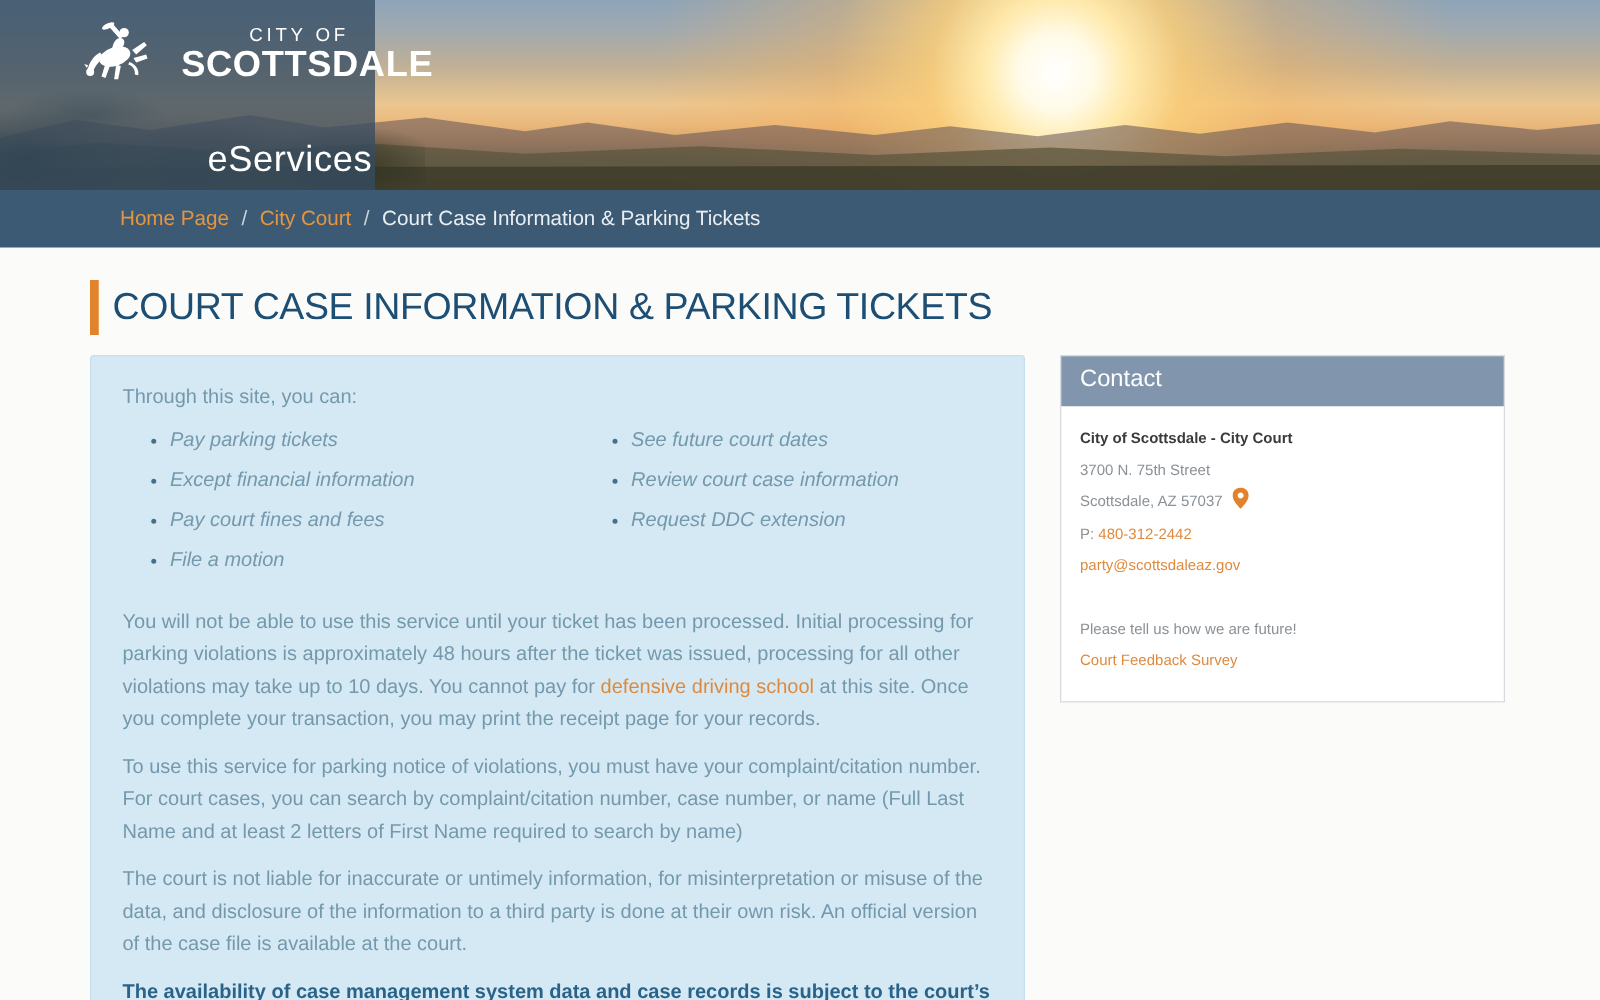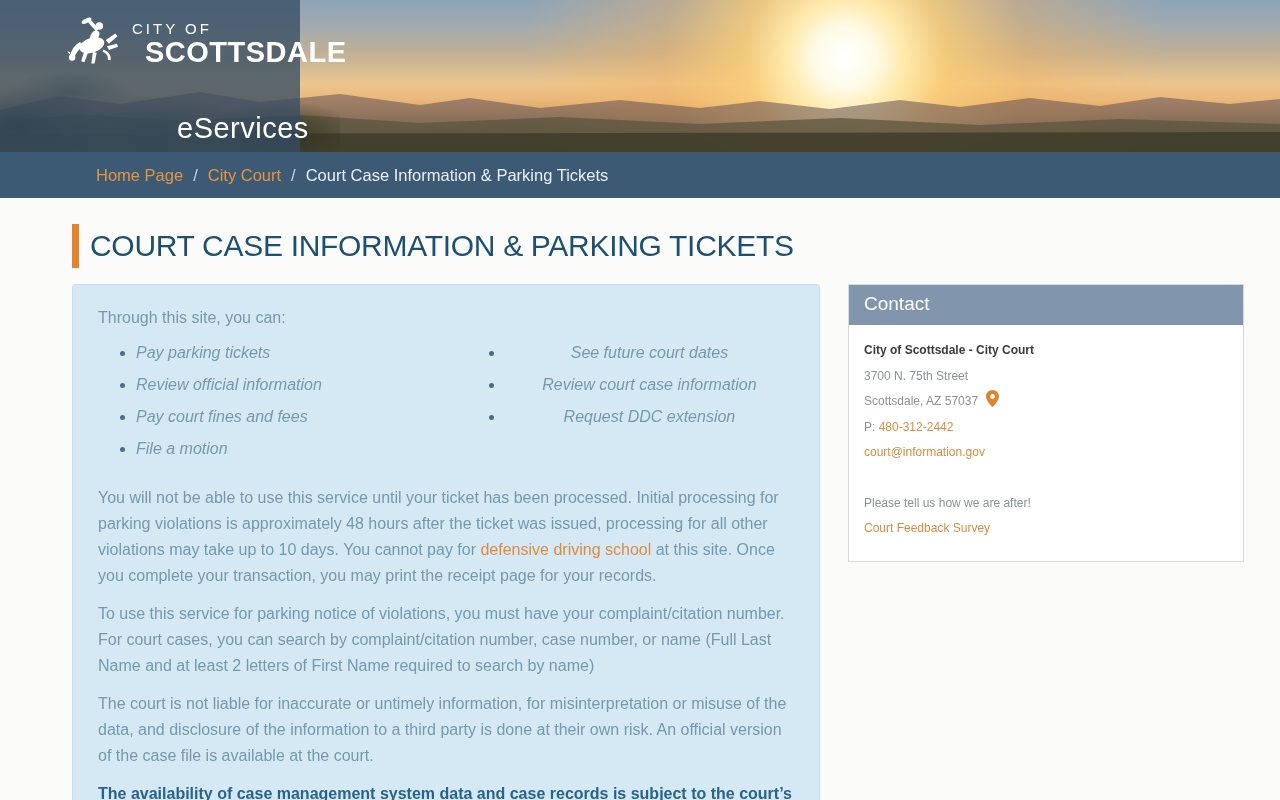--- a/index.html
+++ b/index.html
@@ -14,26 +14,26 @@
     background:radial-gradient(circle at 845px 58px,#ffffff 0,#fffbe8 30px,#ffeaad 58px,rgba(250,205,120,0.85) 100px,rgba(246,180,95,0.4) 180px,rgba(246,180,95,0) 320px); }
   .hero-mtns { position:absolute; left:0; bottom:0; width:1280px; height:152px; }
   .hero-bushes { position:absolute; left:0; bottom:0; width:340px; height:100px;
     background:
       radial-gradient(ellipse 130px 55px at 20px 75px, rgba(38,44,27,0.95), transparent 70%),
       radial-gradient(ellipse 170px 62px at 150px 85px, rgba(52,56,34,0.85), transparent 70%),
       radial-gradient(ellipse 110px 45px at 280px 80px, rgba(45,48,30,0.8), transparent 70%),
       radial-gradient(ellipse 90px 30px at 70px 40px, rgba(60,66,45,0.5), transparent 70%); }
   .hero-overlay { position:absolute; left:0; top:0; width:300px; height:100%;
     background:rgba(54,77,99,0.78); }
-  .logo { position:absolute; left:62px; top:12px; display:flex; align-items:flex-start; color:#fff; }
+  .logo { position:absolute; left:62px; top:12px; display:flex; align-items:flex-start; color:#fff;text-align:center; }
   .logo-mark { width:64px; height:58px; margin-right:6px; }
   .logo-text { display:flex; flex-direction:column; padding-top:8px; }
   .logo-line1 { font-size:15px; letter-spacing:3px; font-weight:400; }
   .logo-line2 { font-size:29px; font-weight:bold; letter-spacing:0.5px; line-height:30px;margin-left:13px; }
-  .site-name { position:absolute; left:177px; bottom:7px; color:#fff;
+  .site-name { position:absolute; left:166px; bottom:7px; color:#fff;
     font-size:29px; font-weight:300; letter-spacing:0.5px; }
 
   
   .breadcrumb { height:46px; background:#3d5a74; display:flex; align-items:center;
     padding-left:96px; font-size:16.5px; }
   .breadcrumb a { color:#e6953f; text-decoration:none; cursor:pointer; }
   .breadcrumb .sep { color:#c9d4dc; margin:0 10px; }
   .breadcrumb .current { color:#e9eef2; }
 
   
@@ -45,28 +45,28 @@
   .content { display:flex; margin:0 72px; gap:28px; align-items:flex-start; }
 
   
   .info-box { width:748px; flex:none; background:#d5e9f4; border:1px solid #c5dfee;
     border-radius:3px; padding:16px 25px 30px; color:#7499ad; font-size:16px; line-height:26px; }
   .info-box p { margin-top:12px; }
   .intro { margin-top:4px !important; }
   .lists { display:flex; margin-top:2px;font-style:italic; }
   .lists ul { list-style:disc; padding-left:38px; margin:4px 0 8px; }
   .lists ul:first-child { width:53%; }
-  .lists ul:last-child { width:47%;text-align:center; }
+  .lists ul:last-child { width:47%; }
   .lists li { padding:3px 0; }
   .lists li::marker { color:#41708c; }
   a.lnk { color:#de8a3e; text-decoration:none; cursor:pointer; }
   .bold-note { color:#2a6389; font-weight:bold; }
 
   
-  .sidebar { width:396px; flex:none; display:flex; flex-direction:column; gap:15px; }
+  .sidebar { width:356px; flex:none; display:flex; flex-direction:column; gap:15px; }
   .card { border:1px solid #d5dade; background:#fff; }
   .card-header { background:#8196ac; color:#fdfdfd; font-size:19px; padding:8px 15px; height:40px; }
   .card-body { padding:13px 15px 19px; color:#8b9196; font-size:12px; line-height:25.5px; }
   .contact-name { color:#3b3b3b; font-weight:bold; }
   .spacer { height:25px; }
   .pin-icon { display:inline-block; width:13px; height:17px; margin-left:8px; vertical-align:-2px; }
   .italic-line { font-style:italic; color:#55585c; }
 </style>
 </head>
 <body>
@@ -121,21 +121,21 @@
   <span class="accent-bar"></span>
   <h1 class="title-text">COURT CASE INFORMATION &amp; PARKING TICKETS</h1>
 </div>
 
 <div class="content">
   <main class="info-box">
     <p class="intro">Through this site, you can:</p>
     <div class="lists">
       <ul>
           <li>Pay parking tickets</li>
-          <li>Review official information</li>
+          <li>Except financial information</li>
           <li>Pay court fines and fees</li>
           <li>File a motion</li>
         </ul>
       <ul>
           <li>See future court dates</li>
           <li>Review court case information</li>
           <li>Request DDC extension</li>
         </ul>
     </div>
     <p><span>You will not be able to use this service until your ticket has been processed. Initial processing for parking violations is approximately 48 hours after the ticket was issued, processing for all other violations may take up to 10 days. You cannot pay for </span><a class="lnk">defensive driving school</a><span> at this site. Once you complete your transaction, you may print the receipt page for your records.</span></p>
@@ -148,21 +148,21 @@
   <aside class="sidebar">
     <section class="card">
       <div class="card-header">Contact</div>
       <div class="card-body">
         <div class="contact-name">City of Scottsdale - City Court</div>
         <div>3700 N. 75th Street</div>
         <div><span>Scottsdale, AZ 57037</span><svg class="pin-icon" viewBox="0 0 13 17">
               <path d="M6.5,0 C2.9,0 0,2.9 0,6.4 C0,11 6.5,17 6.5,17 C6.5,17 13,11 13,6.4 C13,2.9 10.1,0 6.5,0 Z M6.5,8.8 C5.2,8.8 4.1,7.7 4.1,6.4 C4.1,5.1 5.2,4 6.5,4 C7.8,4 8.9,5.1 8.9,6.4 C8.9,7.7 7.8,8.8 6.5,8.8 Z" fill="#e0832c"></path>
             </svg></div>
         <div><span>P: </span><a class="lnk">480-312-2442</a></div>
-        <div><a class="lnk">court@information.gov</a></div>
+        <div><a class="lnk">party@scottsdaleaz.gov</a></div>
         <div class="spacer"></div>
-        <div>Please tell us how we are after!</div>
+        <div>Please tell us how we are future!</div>
         <div><a class="lnk">Court Feedback Survey</a></div>
       </div>
     </section>
 
   </aside>
 </div>
 
 </body></html>

